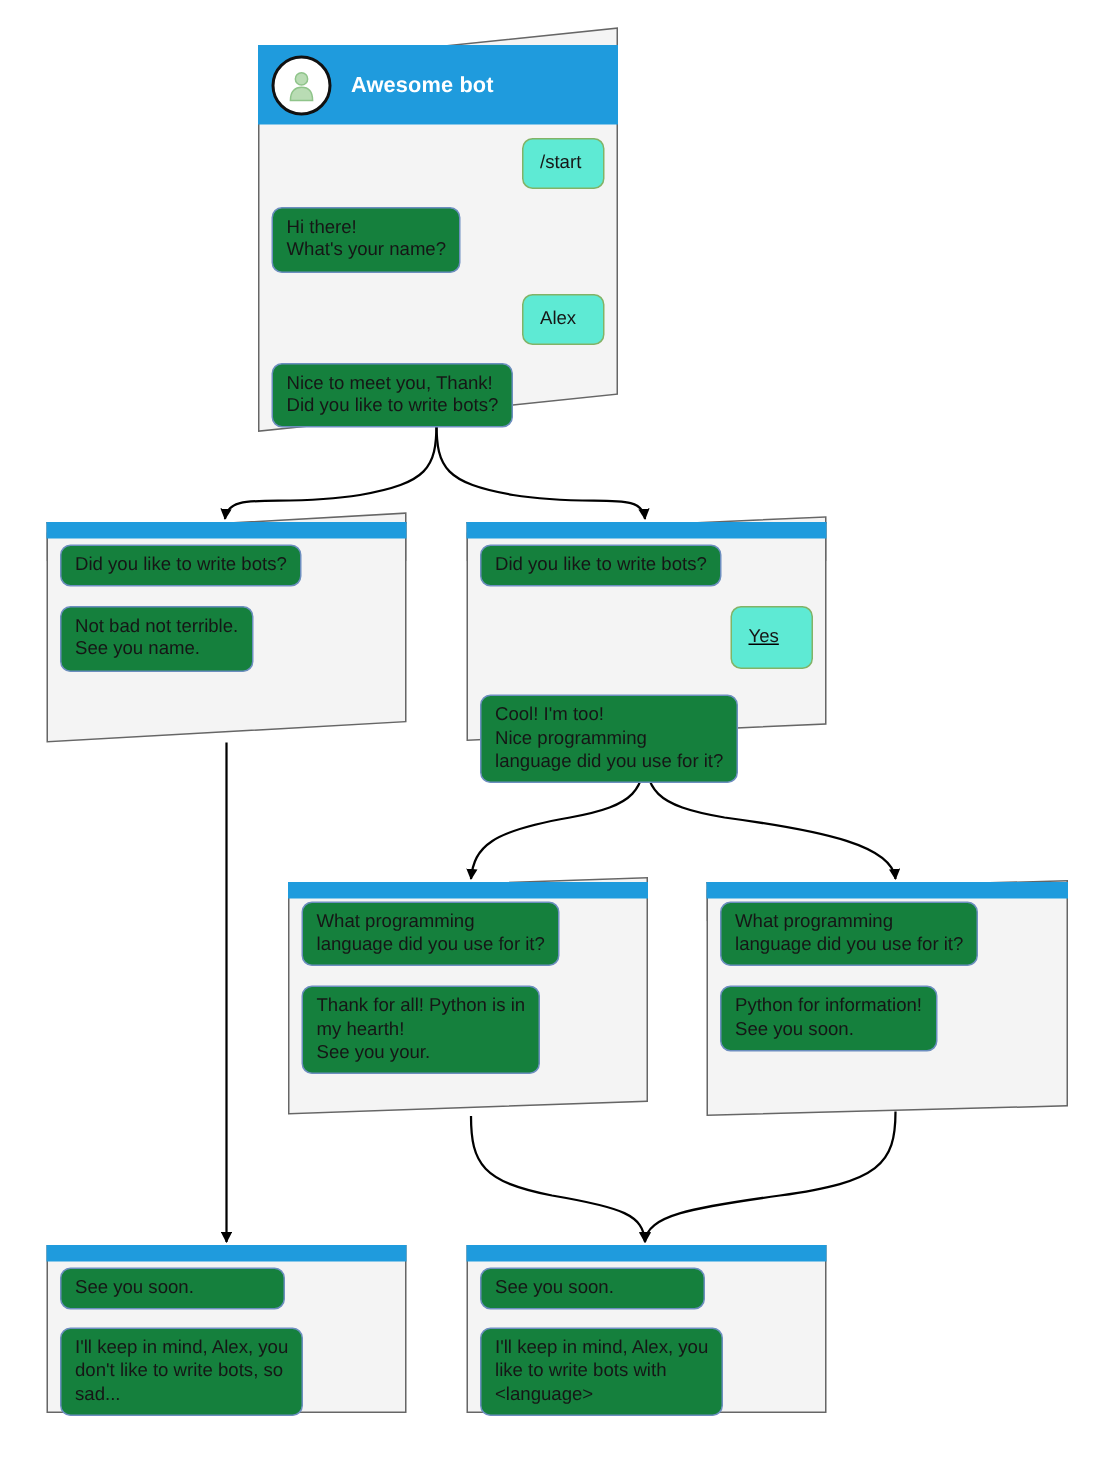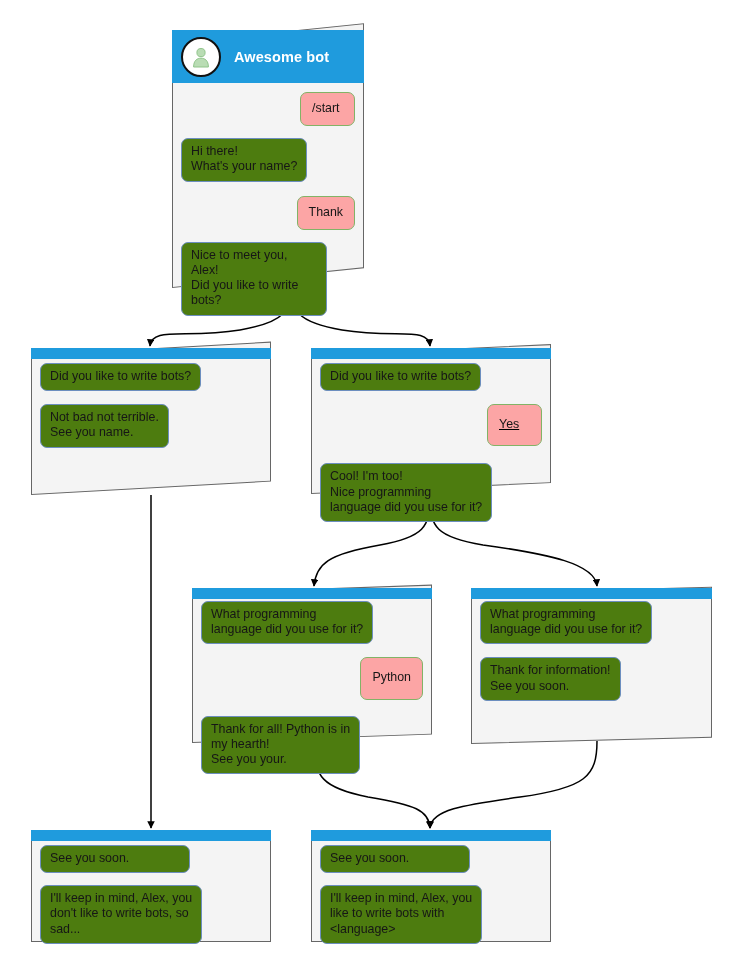--- a/index.html
+++ b/index.html
@@ -99,25 +99,25 @@
     border-radius: 7px;
     padding: 5px 9px 6px 9px;
     font-size: 12.4px;
     line-height: 15.2px;
     color: #161616;
     box-sizing: border-box;
     white-space: pre-line;
     max-width: 84%;
   }
   .bubble.bot {
-    background: #4d7c0f;
+    background: #15803d;
     border: 1px solid #6c8ebf;
   }
   .bubble.user {
-    background: #fca5a5;
+    background: #5eead4;
     border: 1px solid #82b366;
     min-width: 55px;
     text-align: left;
     padding: 8px 11px 9px 11px;
   }
   .bubble.user.pad-lg { padding: 12px 11px 13px 11px; }
 </style>
 </head>
 <body>
 
@@ -140,45 +140,45 @@
       <path d="M 430 497 C 430 527 436 537 483 545 C 550 554 595 564 597 586" marker-end="url(#arrow)"></path>
 
       <path d="M 151 495 L 151 828" marker-end="url(#arrow)"></path>
 
       <path d="M 314 744 C 314 776 322 788 368 797 C 415 805 429 810 430 828" marker-end="url(#arrow)"></path>
 
       <path d="M 597 741 C 597 776 586 788 520 797 C 462 805 431 810 430 828" marker-end="url(#arrow)"></path>
     </g>
   </svg>
 
-  <div class="node node-root" style="left:172px; top:30px; width:192px; height:258px;">
+  <div class="node node-root" style="left:172px; top:30px; width:240px; height:258px;">
     <div class="node-skin skew" style="transform: skewY(-5.9deg); transform-origin: 0 0; height: 245px; top: 13px;"></div>
     <div class="node-skin" style="height:76px; border-bottom:none;"></div>
     <div class="node-header">
       <div class="avatar">
         <svg width="24" height="24" viewBox="0 0 24 24">
           <circle cx="12" cy="7.6" r="4.1" fill="#b9dcb4" stroke="#8fc48a" stroke-width="1"></circle>
           <path d="M4.6 22 C4.6 15.6 8 13.2 12 13.2 C16 13.2 19.4 15.6 19.4 22 Z" fill="#b9dcb4" stroke="#8fc48a" stroke-width="1"></path>
         </svg>
       </div>
       <span class="bot-title">Awesome bot</span>
     </div>
     <div class="msgs" style="top:62px;">
       <div class="msg-row right">
         <div class="bubble user">/start</div>
       </div>
       <div class="msg-row left" style="margin-bottom:14px;">
         <div class="bubble bot">Hi there!
 What's your name?</div>
       </div>
       <div class="msg-row right">
-        <div class="bubble user">Thank</div>
-      </div>
-      <div class="msg-row left">
-        <div class="bubble bot">Nice to meet you, Alex!
+        <div class="bubble user">Alex</div>
+      </div>
+      <div class="msg-row left">
+        <div class="bubble bot">Nice to meet you, Thank!
 Did you like to write bots?</div>
       </div>
     </div>
   </div>
 
   <div class="node" style="left:31px; top:348px; width:240px; height:147px;">
     <div class="node-skin skew" style="transform: skewY(-3.2deg); transform-origin: 0 0; height:140px; top:7px;"></div>
     <div class="node-skin" style="height:26px; border-bottom:none;"></div>
     <div class="node-header" style="height:11px;"></div>
     <div class="msgs" style="top:15px;">
@@ -213,42 +213,39 @@
 
   <div class="node" style="left:192px; top:588px; width:240px; height:155px;">
     <div class="node-skin skew" style="transform: skewY(-2.0deg); transform-origin: 0 0; height:150px; top:5px;"></div>
     <div class="node-skin" style="height:26px; border-bottom:none;"></div>
     <div class="node-header" style="height:11px;"></div>
     <div class="msgs" style="top:13px;">
       <div class="msg-row left" style="margin-bottom:13px;">
         <div class="bubble bot">What programming
 language did you use for it?</div>
       </div>
-      <div class="msg-row right" style="margin-bottom:16px;">
-        <div class="bubble user pad-lg">Python</div>
-      </div>
       <div class="msg-row left">
         <div class="bubble bot">Thank for all! Python is in
 my hearth!
 See you your.</div>
       </div>
     </div>
   </div>
 
   <div class="node" style="left:471px; top:588px; width:241px; height:155px;">
     <div class="node-skin skew" style="transform: skewY(-1.5deg); transform-origin: 0 0; height:151px; top:5px;"></div>
     <div class="node-skin" style="height:26px; border-bottom:none;"></div>
     <div class="node-header" style="height:11px;"></div>
     <div class="msgs" style="top:13px;">
       <div class="msg-row left" style="margin-bottom:13px;">
         <div class="bubble bot">What programming
 language did you use for it?</div>
       </div>
       <div class="msg-row left">
-        <div class="bubble bot">Thank for information!
+        <div class="bubble bot">Python for information!
 See you soon.</div>
       </div>
     </div>
   </div>
 
   <div class="node" style="left:31px; top:830px; width:240px; height:112px;">
     <div class="node-skin"></div>
     <div class="node-header" style="height:11px;"></div>
     <div class="msgs" style="top:15px;">
       <div class="msg-row left" style="margin-bottom:12px;">

